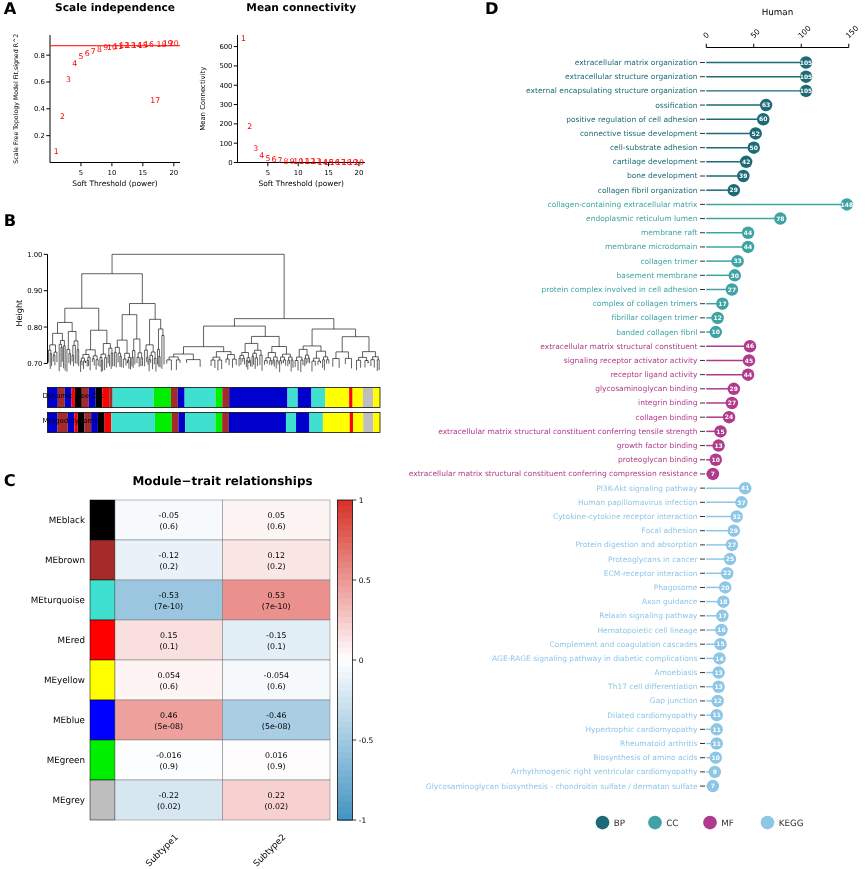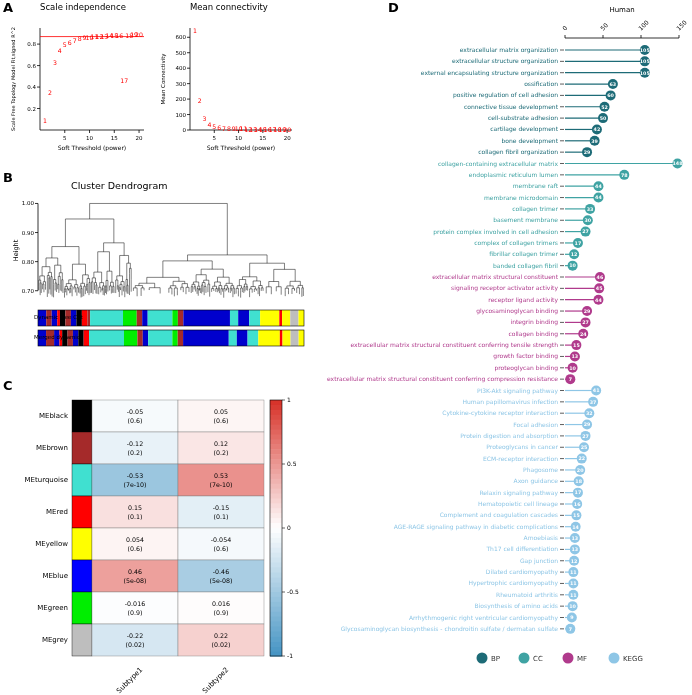--- a/index.html
+++ b/index.html
@@ -1,19 +1,19 @@
 <!DOCTYPE html>
 <html><head>
 <meta charset="utf-8">
 <style>
   html,body{margin:0;padding:0;background:#fff;}
   #figure{position:relative;width:692px;height:695px;background:#fff;overflow:hidden;
           font-family:"DejaVu Sans","Liberation Sans",sans-serif;color:#000;}
   .panel-letter{position:absolute;font-weight:bold;font-size:13px;}
-  .chart-title{position:absolute;font-weight:normal;font-size:8.5px;}
+  .chart-title{position:absolute;font-weight:bold;font-size:8.5px;text-align:center;}
   .axis-title{position:absolute;font-size:6px;text-align:center;}
   .rot{transform:rotate(-90deg);}
   .bar-label{position:absolute;font-size:5.5px;color:#000;white-space:nowrap;}
   svg{position:absolute;overflow:hidden;}
   text{font-family:"DejaVu Sans","Liberation Sans",sans-serif;}
 </style>
 </head>
 <body>
 
 <div id="figure">
@@ -122,21 +122,20 @@
         <text x="121.42857142857143" y="121.76818181818182" text-anchor="middle">18</text>
         <text x="126.28571428571429" y="121.78363636363636" text-anchor="middle">19</text>
         <text x="131.14285714285714" y="121.7990909090909" text-anchor="middle">20</text>
       </g>
     </svg>
   <div class="axis-title rot" style="left:-56px;top:75px;width:140px;height:8px;font-size:5px">Scale Free Topology Model Fit,signed R^2</div>
   <div class="axis-title rot" style="left:104px;top:75px;width:120px;height:8px;font-size:5.5px">Mean Connectivity</div>
   <div class="axis-title" style="left:40px;top:144px;width:104px">Soft Threshold (power)</div>
   <div class="axis-title" style="left:190px;top:144px;width:102px">Soft Threshold (power)</div>
 
-  <div class="chart-title" style="left:71px;top:180px;width:200px;font-size:9.5px">Cluster Dendrogram</div>
   <svg id="svg-b" style="left:8px;top:194px" width="300" height="160">
       <g stroke="#000" stroke-width="0.8">
         <line x1="30" y1="9.454545454545425" x2="30" y2="96.72727272727275"></line>
         <line x1="27" y1="96.72727272727275" x2="30" y2="96.72727272727275"></line>
         <line x1="27" y1="67.63636363636363" x2="30" y2="67.63636363636363"></line>
         <line x1="27" y1="38.54545454545452" x2="30" y2="38.54545454545452"></line>
         <line x1="27" y1="9.454545454545425" x2="30" y2="9.454545454545425"></line>
       </g>
       <g font-size="5.5" fill="#000">
         <text x="26" y="98.72727272727275" text-anchor="end">0.70</text>
@@ -762,20 +761,21 @@
         <rect x="274.5050505050506" y="136" width="8.06060606060606" height="16" fill="#ffff00"></rect>
         <rect x="282.56565656565664" y="136" width="8.06060606060606" height="16" fill="#bebebe"></rect>
         <rect x="290.6262626262627" y="136" width="5.373737373737375" height="16" fill="#ffff00"></rect>
         <rect x="30" y="136" width="266" height="16" fill="none" stroke="#000" stroke-width="0.6"></rect>
       </g>
     </svg>
   <div class="axis-title rot" style="left:-14px;top:246px;width:60px;height:9px;font-size:6.5px">Height</div>
   <div class="bar-label" style="left:34px;top:314px">Dynamic Tree Cut</div>
   <div class="bar-label" style="left:34px;top:334px">Merged dynamic</div>
 
+  <div class="chart-title" style="left:58px;top:380px;width:240px;font-size:9.5px">Module−trait relationships</div>
   <svg id="svg-c" style="left:8px;top:396px" width="300" height="299">
       <g>
         <text x="60" y="22" text-anchor="end" font-size="7" fill="#000">MEblack</text>
         <rect x="64" y="4" width="20" height="32" fill="#000000" stroke="#000" stroke-width="0.4"></rect>
         <rect x="84" y="4" width="86" height="32" fill="rgb(246,250,252)" stroke="#777" stroke-width="0.4"></rect>
         <text x="127" y="18" text-anchor="middle" font-size="6.3" fill="#000">-0.05</text>
         <text x="127" y="27" text-anchor="middle" font-size="6.3" fill="#000">(0.6)</text>
         <rect x="170" y="4" width="86" height="32" fill="rgb(253,245,244)" stroke="#777" stroke-width="0.4"></rect>
         <text x="213" y="18" text-anchor="middle" font-size="6.3" fill="#000">0.05</text>
         <text x="213" y="27" text-anchor="middle" font-size="6.3" fill="#000">(0.6)</text>

